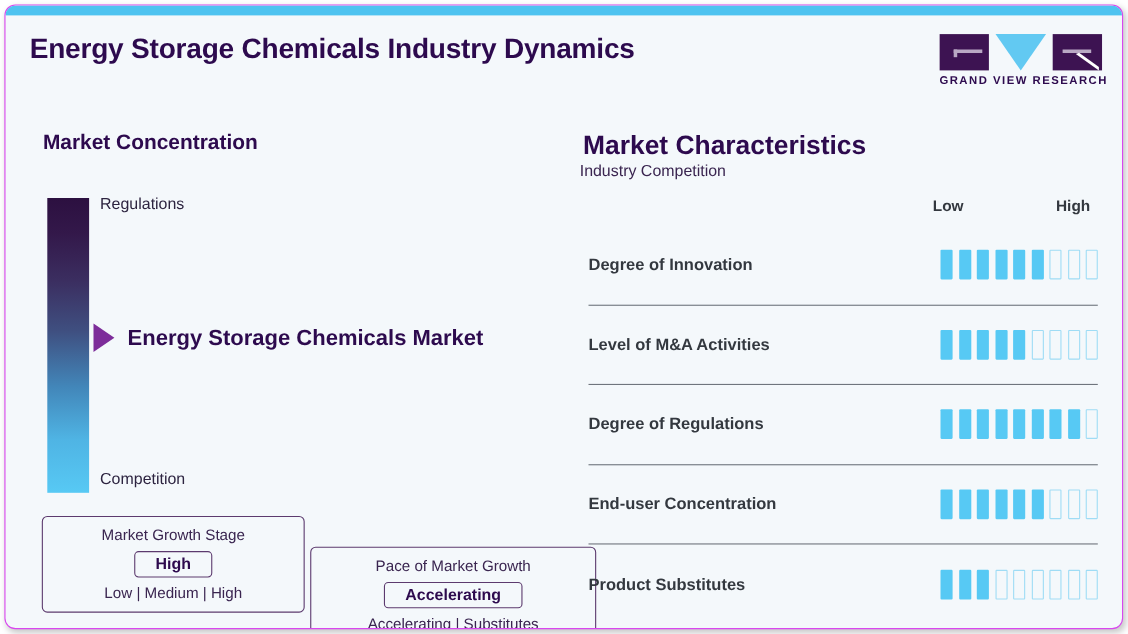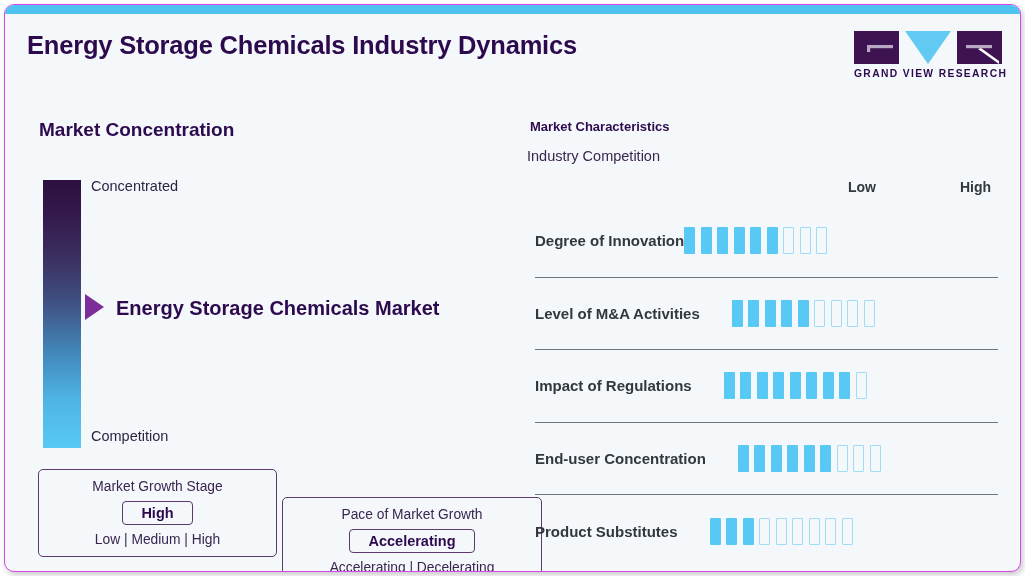--- a/index.html
+++ b/index.html
@@ -158,21 +158,21 @@
     font-size: 13.8px;
     color: #3a2550;
     white-space: nowrap;
   }
 
   
   #characteristics-title {
     position: absolute;
     left: 525px;
     top: 114px;
-    font-size: 13px;
+    font-size: 24px;
     font-weight: bold;
     color: #2d0a4e;
   }
   #characteristics-subtitle {
     position: absolute;
     left: 522px;
     top: 143px;
     font-size: 14.5px;
     color: #3a2550;
   }
@@ -198,21 +198,21 @@
     position: absolute;
     left: 530px;
     top: 199px;
     width: 463px;
   }
   .char-row {
     position: relative;
     height: 72.6px;
     display: flex;
     align-items: center;
-    justify-content: flex-start;
+    justify-content: space-between;
   }
   .char-row + .char-row { border-top: 1.5px solid #6f757d; gap: 32px; }
 
   .char-label {
     font-size: 15px;
     font-weight: bold;
     color: #33383f;
     white-space: nowrap;
   }
 
@@ -248,36 +248,36 @@
       <polygon points="51,0 97,0 74,33" fill="#62c9f2"></polygon>
       <rect x="103" y="0" width="45" height="33" fill="#3d1352"></rect>
       <rect x="112" y="14" width="26" height="3.2" fill="#b9a8c4"></rect>
       <polygon points="127,17 145,30 145,33 124,18" fill="#ffffff"></polygon>
     </svg>
     <div id="logo-text">GRAND VIEW RESEARCH</div>
   </div>
 
   <div id="gradient-bar"></div>
 
-  <div id="label-concentrated">Concentrated</div>
+  <div id="label-concentrated">Regulations</div>
   <div id="label-fragmented">Competition</div>
 
   <div id="marker-arrow"></div>
   <div id="marker-label">Energy Storage Chemicals Market</div>
 
   <div class="stat-box" id="growth-stage-box">
     <div class="stat-caption">Market Growth Stage</div>
     <div class="stat-value-pill">High</div>
     <div class="stat-options">Low | Medium | High</div>
   </div>
 
   <div class="stat-box" id="growth-pace-box">
     <div class="stat-caption">Pace of Market Growth</div>
     <div class="stat-value-pill">Accelerating</div>
-    <div class="stat-options">Accelerating | Decelerating</div>
+    <div class="stat-options">Accelerating | Substitutes</div>
   </div>
 
   <div id="characteristics-title">Market Characteristics</div>
   <div id="characteristics-subtitle">Industry Competition</div>
 
   <div id="scale-low">Low</div>
   <div id="scale-high">High</div>
 
   <div id="char-rows">
       <div class="char-row">
@@ -302,21 +302,21 @@
           <span class="meter-seg on"></span>
           <span class="meter-seg on"></span>
           <span class="meter-seg on"></span>
           <span class="meter-seg off"></span>
           <span class="meter-seg off"></span>
           <span class="meter-seg off"></span>
           <span class="meter-seg off"></span>
         </div>
       </div>
       <div class="char-row">
-        <div class="char-label">Impact of Regulations</div>
+        <div class="char-label">Degree of Regulations</div>
         <div class="char-meter">
           <span class="meter-seg on"></span>
           <span class="meter-seg on"></span>
           <span class="meter-seg on"></span>
           <span class="meter-seg on"></span>
           <span class="meter-seg on"></span>
           <span class="meter-seg on"></span>
           <span class="meter-seg on"></span>
           <span class="meter-seg on"></span>
           <span class="meter-seg off"></span>

